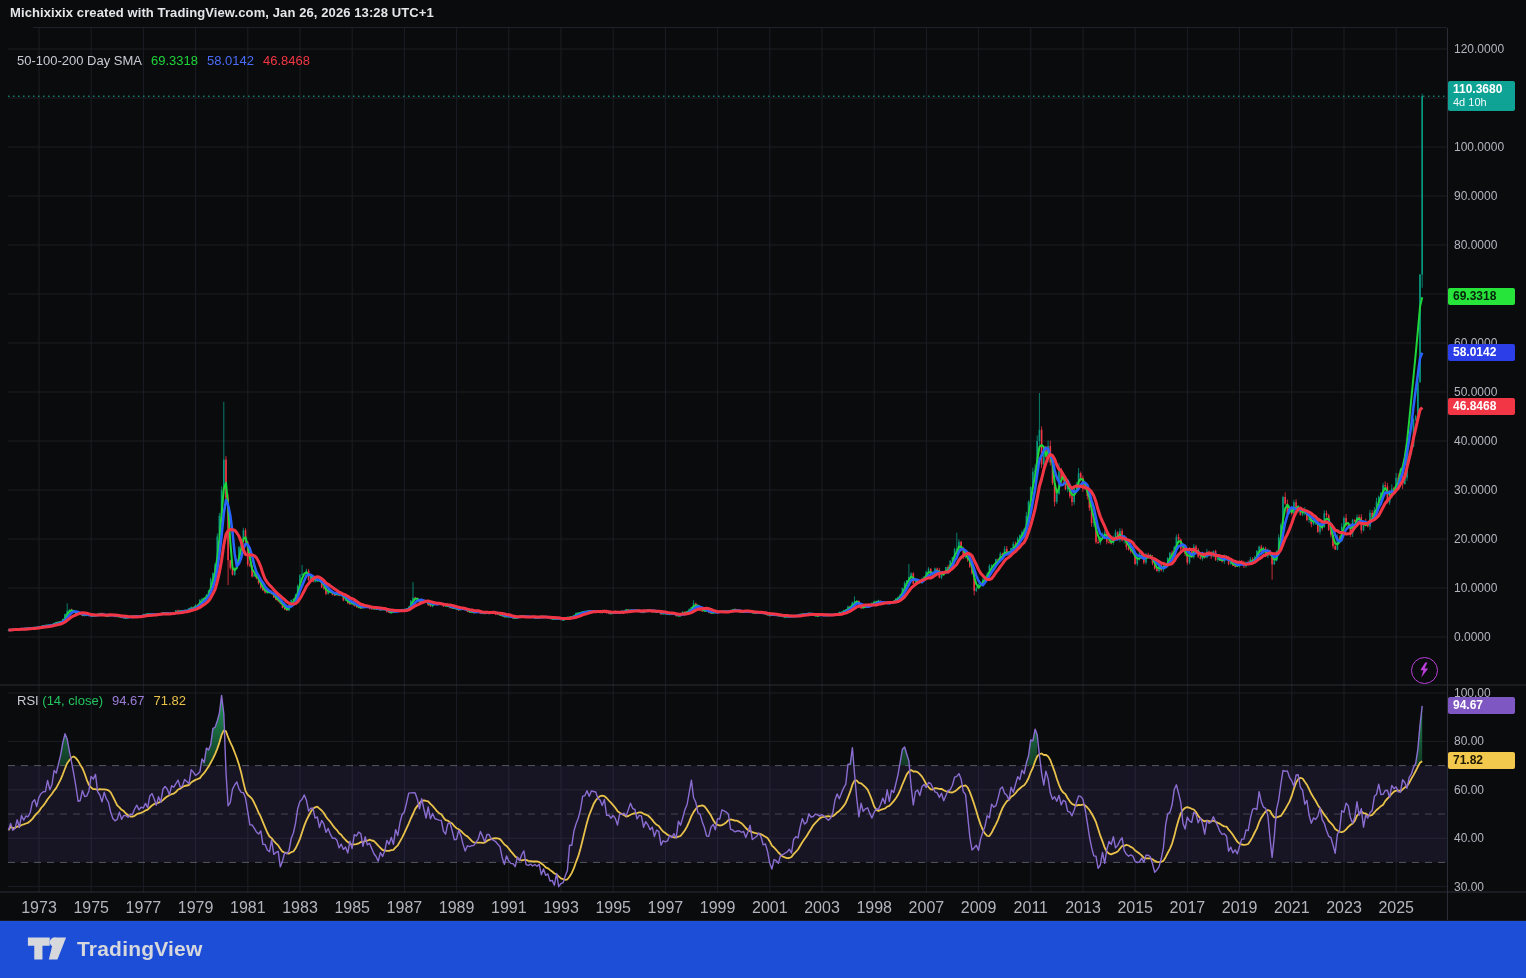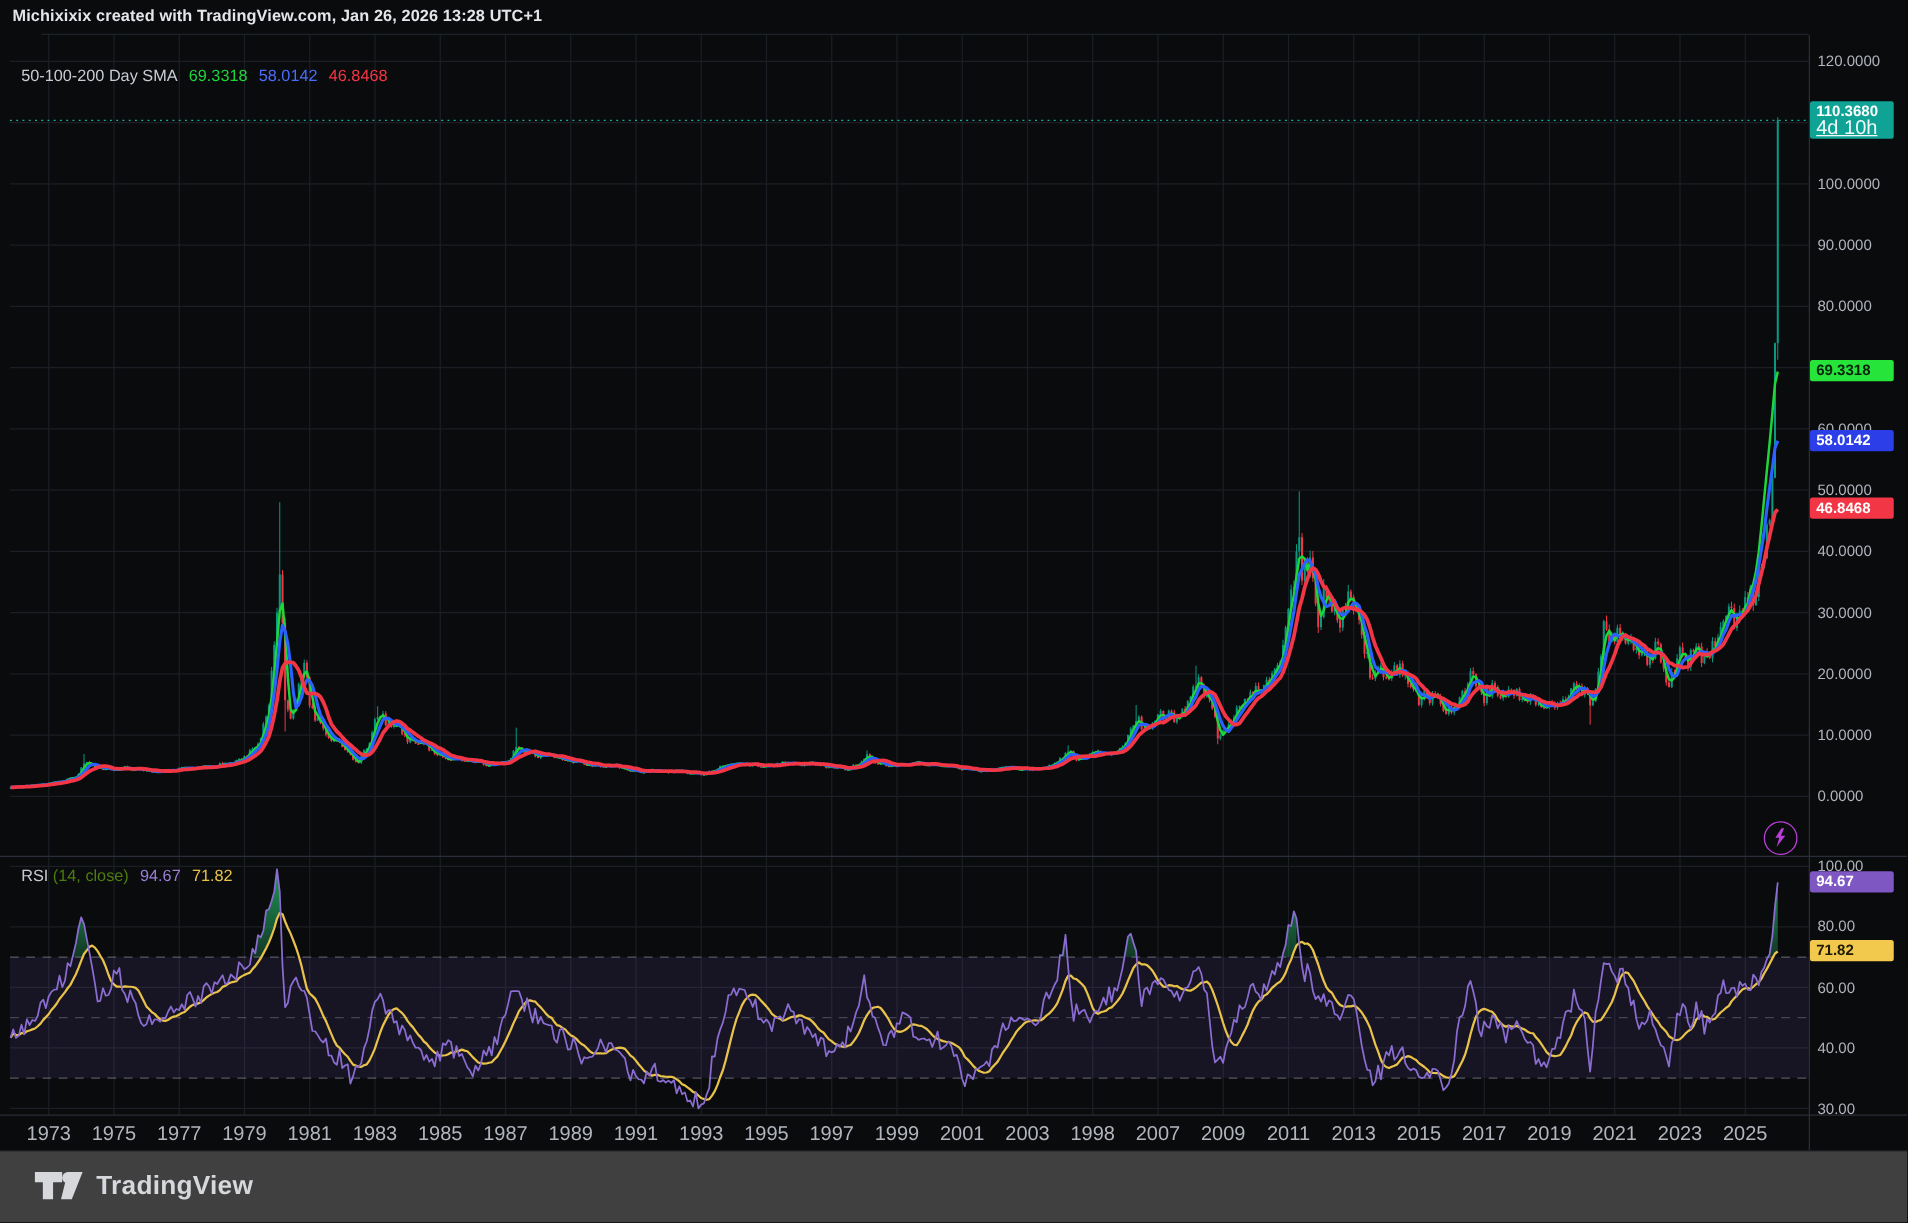--- a/index.html
+++ b/index.html
@@ -10,25 +10,25 @@
   #attribution{left:10px;top:5px;font-size:13px;font-weight:700;color:#e4e6ea;letter-spacing:.1px;}
   .legend{left:17px;font-size:13px;color:#d5d8df;white-space:nowrap;z-index:4;}
   .olab{color:#787b86;margin-left:9px;}
   .oval{color:#13a797;}
   .chg{color:#13a797;margin-left:8px;}
   .smaval{font-weight:400;margin-left:9px;}
   .axis-label{position:absolute;left:1454px;font-size:12px;color:#b2b5be;z-index:2;}
   .year-label{position:absolute;top:899px;font-size:16px;color:#b2b5be;transform:translateX(-50%);z-index:2;}
   .badge{position:absolute;left:1448px;width:62px;padding:2px 0 2px 5px;font-size:12px;font-weight:700;
     border-radius:2px;z-index:5;line-height:13px;}
-  .badge .sub{font-size:16px;font-weight:400;opacity:.95;text-decoration:underline;}
+  .badge .sub{font-size:11px;font-weight:400;opacity:.95;}
   .hline{position:absolute;background:#2a2e39;z-index:2;}
   #lightning-btn{left:1411px;top:657px;width:27px;height:27px;border:1.5px solid #bb3fd9;border-radius:50%;
     z-index:4;box-sizing:border-box;cursor:pointer;}
-  #footer{left:0;top:921px;width:1526px;height:57px;background:#404040;z-index:2;}
+  #footer{left:0;top:921px;width:1526px;height:57px;background:#1d4ed8;z-index:2;}
   #brand-row{position:absolute;left:27px;top:14px;display:flex;align-items:center;gap:10px;}
   #brand-text{font-size:21px;font-weight:700;color:#d6d8dc;letter-spacing:.2px;}
 </style>
 </head>
 <body>
 
 <div id="stage">
   <svg id="chart-svg" width="1526" height="978">
       <line x1="39" y1="28" x2="39" y2="892" stroke="#1b1e25" stroke-width="1"></line>
       <line x1="91.2" y1="28" x2="91.2" y2="892" stroke="#1b1e25" stroke-width="1"></line>
@@ -1407,21 +1407,21 @@
       <line x1="1447.5" y1="28" x2="1447.5" y2="920" stroke="#2a2e39" stroke-width="1"></line>
     </svg>
 
   <div id="attribution" class="abs">Michixixix created with TradingView.com, Jan 26, 2026 13:28 UTC+1</div>
   <div class="hline" style="left:33px;top:27px;width:1414px;height:1px;background:#1d212a;"></div>
 
   <div class="legend abs" style="top:53px;">
     <span style="color:#c8cbd3">50-100-200 Day SMA</span><span id="sma-values"><span class="smaval" style="color: rgb(31, 214, 58);">69.3318</span><span class="smaval" style="color: rgb(74, 108, 247);">58.0142</span><span class="smaval" style="color: rgb(242, 54, 69);">46.8468</span></span>
   </div>
   <div class="legend abs" style="top:693px;">
-    <span style="color:#c8cbd3"><span>RSI</span> <span style="color:#4d7c0f">(14, close)</span></span><span id="rsi-values"><span class="smaval" style="color: rgb(155, 125, 216);">94.67</span><span class="smaval" style="color: rgb(232, 194, 74);">71.82</span></span>
+    <span style="color:#c8cbd3"><span>RSI</span> <span style="color:#22c55e">(14, close)</span></span><span id="rsi-values"><span class="smaval" style="color: rgb(155, 125, 216);">94.67</span><span class="smaval" style="color: rgb(232, 194, 74);">71.82</span></span>
   </div>
 
   <div id="price-axis" class="abs" style="left:1447px;top:28px;width:79px;height:864px;"></div>
   <div id="time-axis" class="abs" style="left:0;top:892px;width:1447px;height:29px;"></div>
 
   <div id="lightning-btn" class="abs">
     <svg width="24" height="24" viewBox="0 0 24 24">
       <path d="M13.2 4.5 L8.3 12.2 H11.4 L9.3 19.5 L16.2 10.6 H12.7 L15.3 4.5 Z" fill="#bb3fd9"></path>
     </svg>
   </div>

